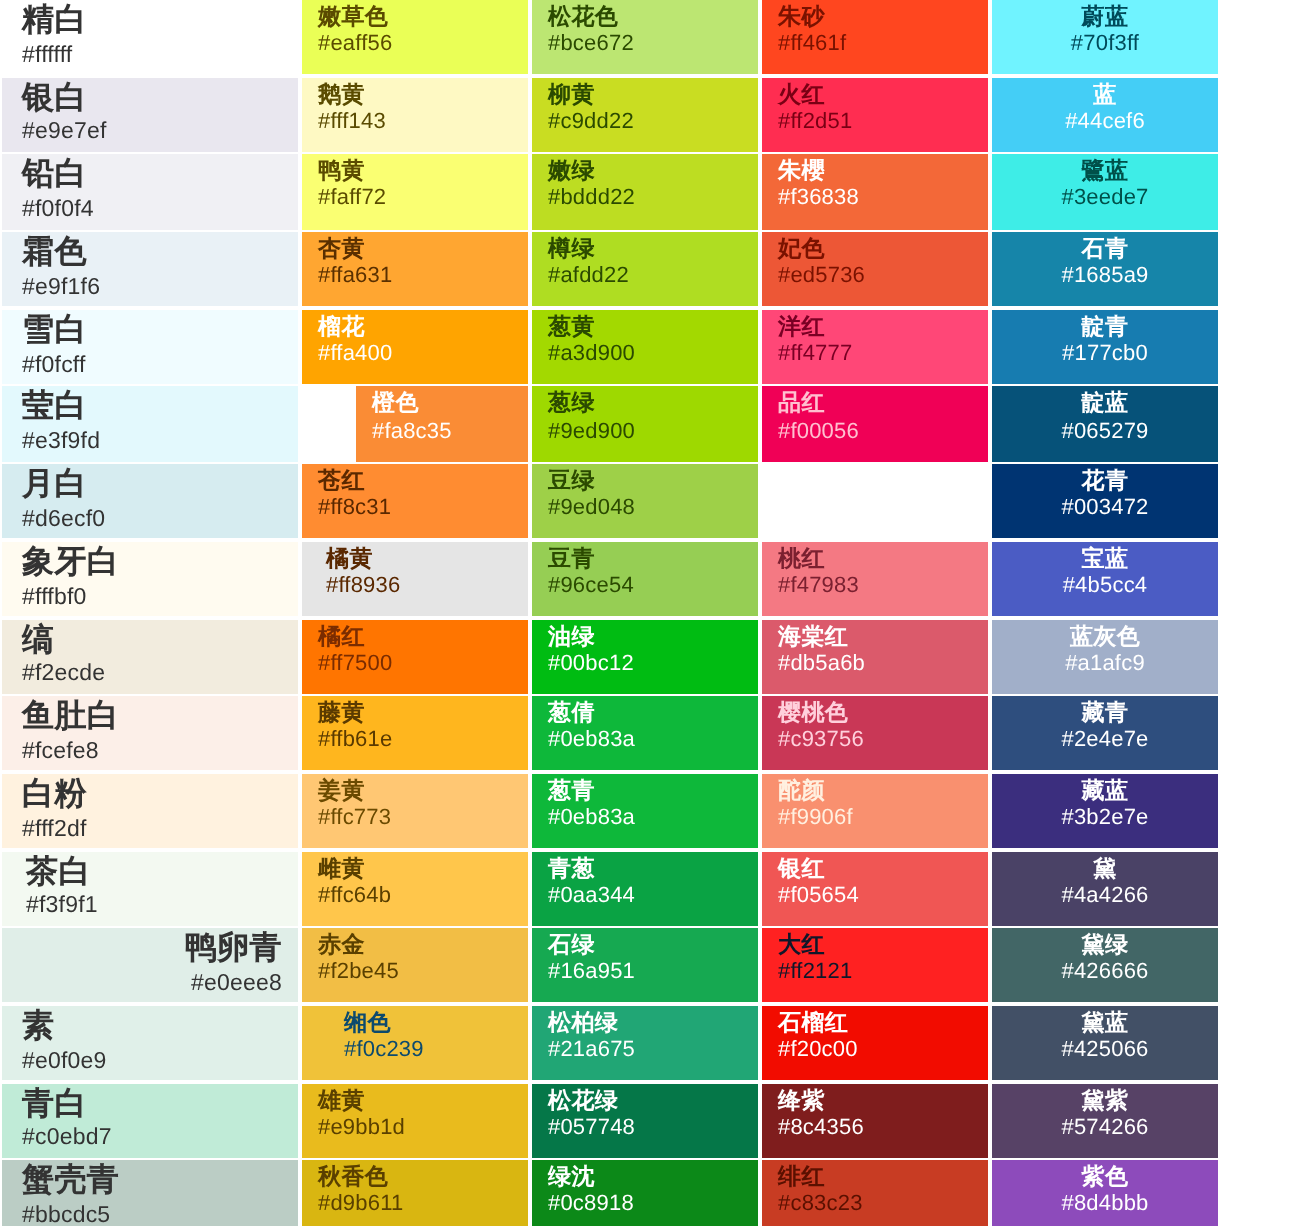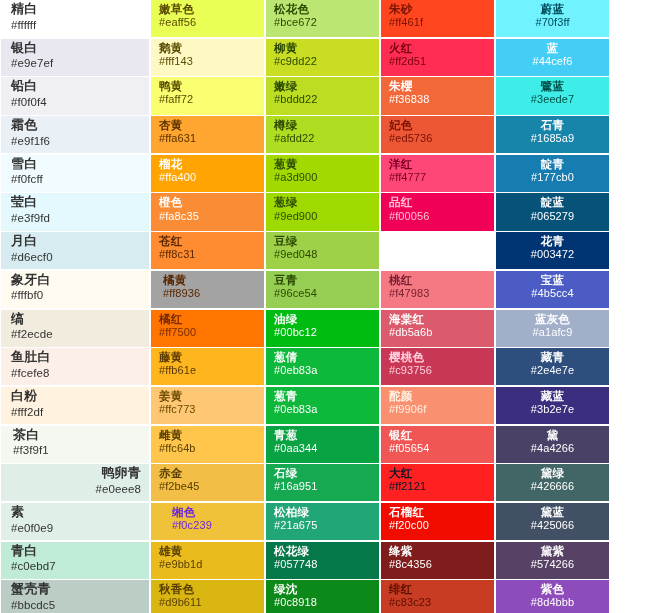--- a/index.html
+++ b/index.html
@@ -42,21 +42,21 @@
     letter-spacing: 0.2px;
   }
   .sw-hex {
     font-size: 11px;
     display: block;
     white-space: nowrap;
     margin-top: 2px;
     letter-spacing: 0.1px;
   }
   .col-first .swatch { padding-left: 10px; }
-  .col-first .sw-name { font-size: 13px; font-family: Liberation Mono, monospace; }
+  .col-first .sw-name { font-size: 16px; }
   .col-first .sw-hex { font-size: 11.5px; }
 </style>
 </head>
 <body>
 
 <div id="palette">
     <div class="col col-first">
       <div class="swatch" style="background: rgb(255, 255, 255); color: rgb(51, 51, 51);">
         <span class="sw-name">精白</span>
         <span class="sw-hex">#ffffff</span>
@@ -136,29 +136,29 @@
         <span class="sw-hex">#faff72</span>
       </div>
       <div class="swatch" style="background: rgb(255, 166, 49); color: rgb(90, 48, 0);">
         <span class="sw-name">杏黄</span>
         <span class="sw-hex">#ffa631</span>
       </div>
       <div class="swatch" style="background: rgb(255, 164, 0); color: rgb(255, 255, 255);">
         <span class="sw-name">榴花</span>
         <span class="sw-hex">#ffa400</span>
       </div>
-      <div class="swatch" style="background: rgb(250, 140, 53); color: rgb(255, 255, 255);">
+      <div class="swatch" style="background: rgb(250, 140, 53); color: rgb(255, 255, 255); margin-left: 27px;">
         <span class="sw-name">橙色</span>
         <span class="sw-hex">#fa8c35</span>
       </div>
       <div class="swatch" style="background: rgb(255, 140, 49); color: rgb(90, 40, 0);">
         <span class="sw-name">苍红</span>
         <span class="sw-hex">#ff8c31</span>
       </div>
-      <div class="swatch" style="background: #a3a3a3; color: rgb(90, 40, 0); padding-left: 12px;">
+      <div class="swatch" style="background: #e5e5e5; color: rgb(90, 40, 0); padding-left: 12px;">
         <span class="sw-name">橘黄</span>
         <span class="sw-hex">#ff8936</span>
       </div>
       <div class="swatch" style="background: rgb(255, 117, 0); color: rgb(122, 44, 0);">
         <span class="sw-name">橘红</span>
         <span class="sw-hex">#ff7500</span>
       </div>
       <div class="swatch" style="background: rgb(255, 182, 30); color: rgb(90, 58, 0);">
         <span class="sw-name">藤黄</span>
         <span class="sw-hex">#ffb61e</span>
@@ -168,21 +168,21 @@
         <span class="sw-hex">#ffc773</span>
       </div>
       <div class="swatch" style="background: rgb(255, 198, 75); color: rgb(90, 64, 0);">
         <span class="sw-name">雌黄</span>
         <span class="sw-hex">#ffc64b</span>
       </div>
       <div class="swatch" style="background: rgb(242, 190, 69); color: rgb(90, 64, 0);">
         <span class="sw-name">赤金</span>
         <span class="sw-hex">#f2be45</span>
       </div>
-      <div class="swatch" style="background: rgb(240, 194, 57); color: #6d28d9; padding-left: 21px;">
+      <div class="swatch" style="background: rgb(240, 194, 57); color: #0c4a6e; padding-left: 21px;">
         <span class="sw-name">缃色</span>
         <span class="sw-hex">#f0c239</span>
       </div>
       <div class="swatch" style="background: rgb(233, 187, 29); color: rgb(90, 64, 0);">
         <span class="sw-name">雄黄</span>
         <span class="sw-hex">#e9bb1d</span>
       </div>
       <div class="swatch" style="background: rgb(217, 182, 17); color: rgb(90, 64, 0);">
         <span class="sw-name">秋香色</span>
         <span class="sw-hex">#d9b611</span>

